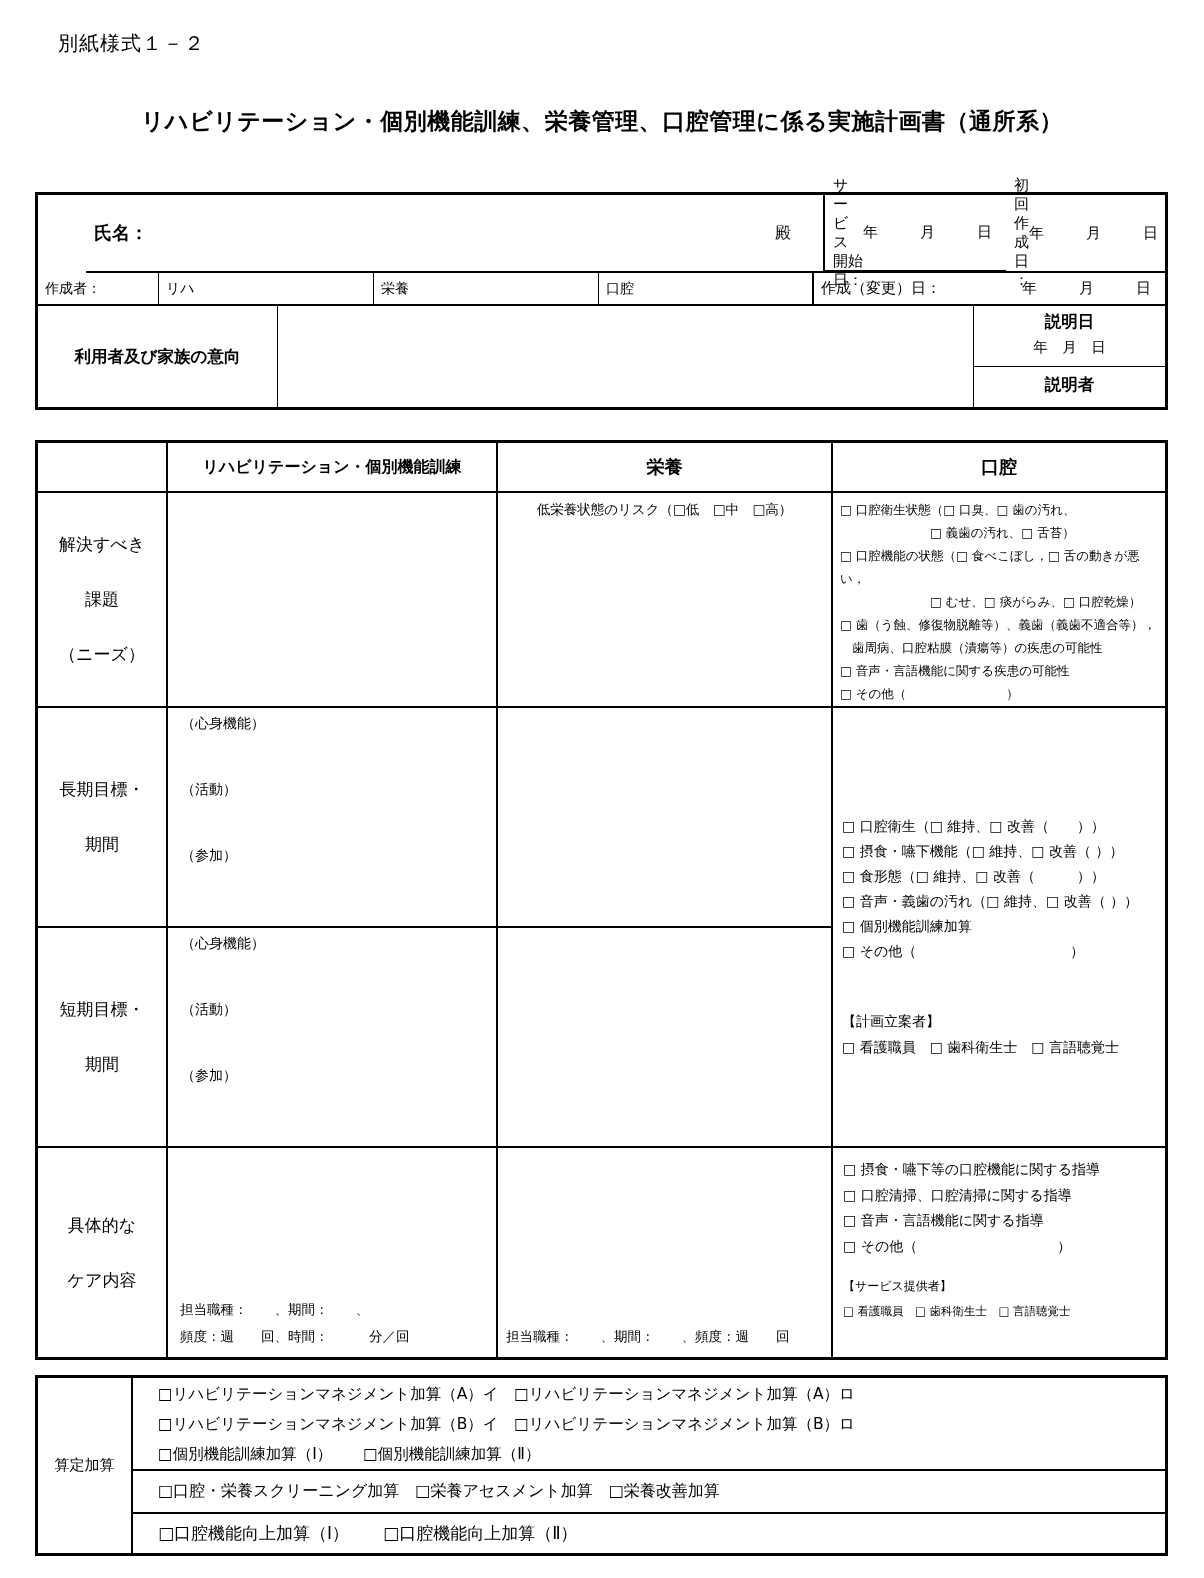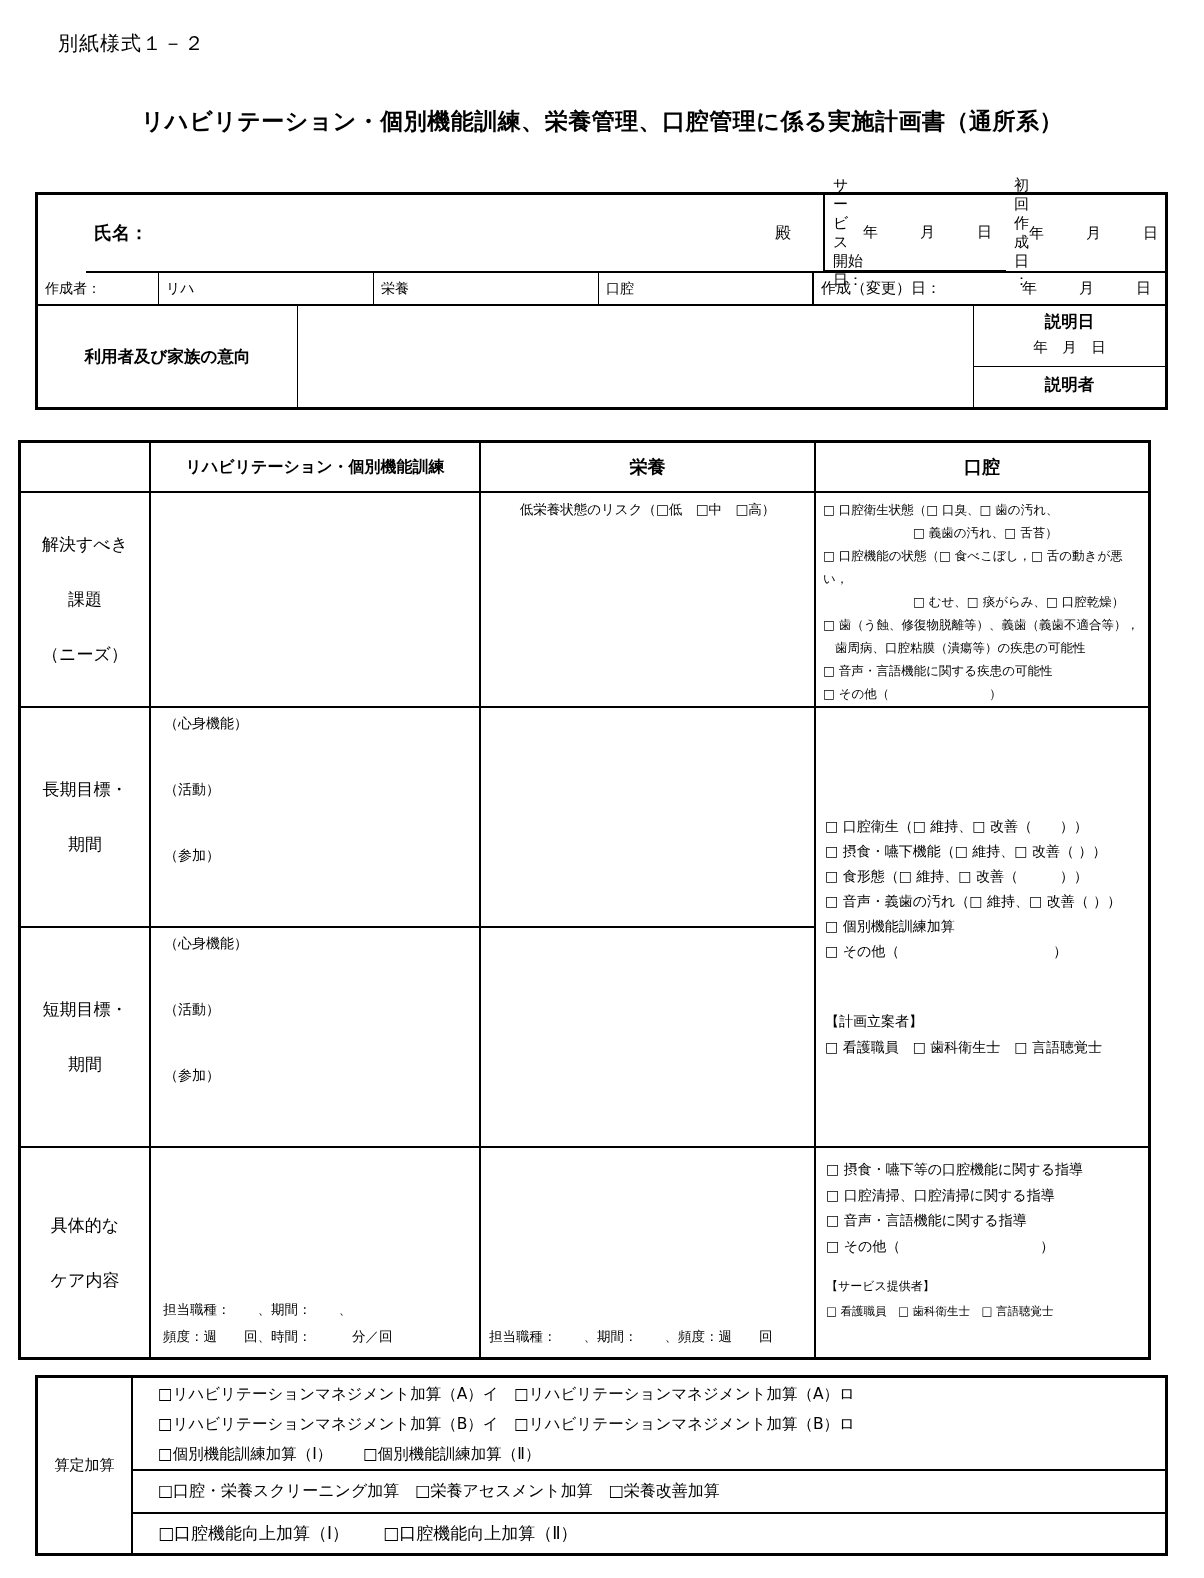--- a/index.html
+++ b/index.html
@@ -35,33 +35,33 @@
   .date-units { margin-left:auto; display:flex; gap:42px; padding-right:4px; }
   .band2 { height:33px; display:flex; border-bottom:2px solid #000; font-size:14px; }
   .band2 > div { display:flex; align-items:center; padding-left:7px; }
   .c-label { width:121px; border-right:1.5px solid #000; }
   .c-rehab { width:215px; border-right:1.5px solid #000; }
   .c-nutr  { width:225px; border-right:1.5px solid #000; }
   .c-oral  { width:215px; border-right:2px solid #000; }
   .c-date  { flex:1; font-size:15px; padding-right:10px; }
   .band3 { flex:1; display:flex; }
   .intent-label {
-    width:260px; border-right:1.5px solid #000; display:flex; align-items:center;
+    width:240px; border-right:1.5px solid #000; display:flex; align-items:center;
     justify-content:center; font-weight:bold; font-size:16.5px;
   }
   .intent-content { flex:1; border-right:1.5px solid #000; }
   .explain-col { width:191px; display:flex; flex-direction:column; text-align:center; }
   .explain-top { height:61px; border-bottom:1.5px solid #000; padding-top:5px; }
   .explain-date-label { font-weight:bold; font-size:16.5px; }
   .explain-date-value { font-size:14.5px; margin-top:5px; }
   .explain-bottom { flex:1; padding-top:7px; font-weight:bold; font-size:16.5px; }
 
   
   .main-table {
-    position:absolute; left:18px; top:440px; width:1133px; height:920px;
+    position:absolute; left:35px; top:440px; width:1133px; height:920px;
     border:3px solid #000; display:grid;
     grid-template-columns:130px 330px 335px 1fr;
     grid-template-rows:50px 215px 220px 220px 1fr;
   }
   .mt-cell { border-right:2px solid #000; border-bottom:2px solid #000; overflow:hidden; }
   .lc { border-right:none; }
   .lr { border-bottom:none; }
   .mt-head { display:flex; align-items:center; justify-content:center; font-weight:bold; }
   .h-rehab { font-size:16px; }
   .h-big { font-size:18px; }

